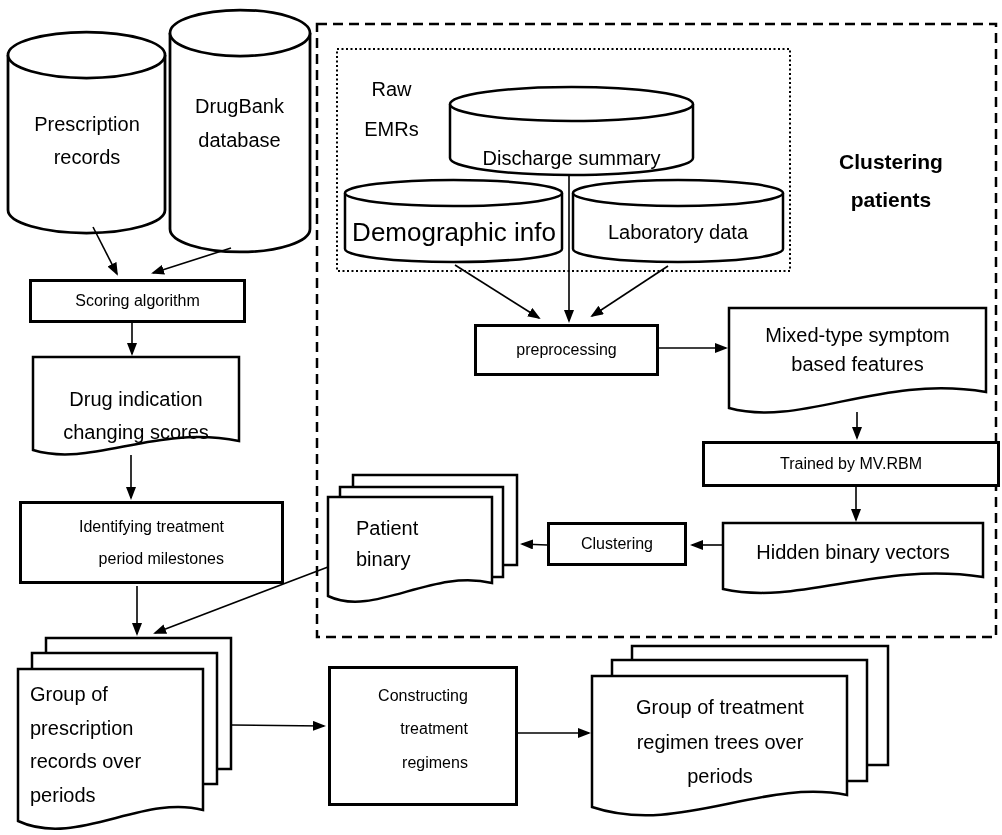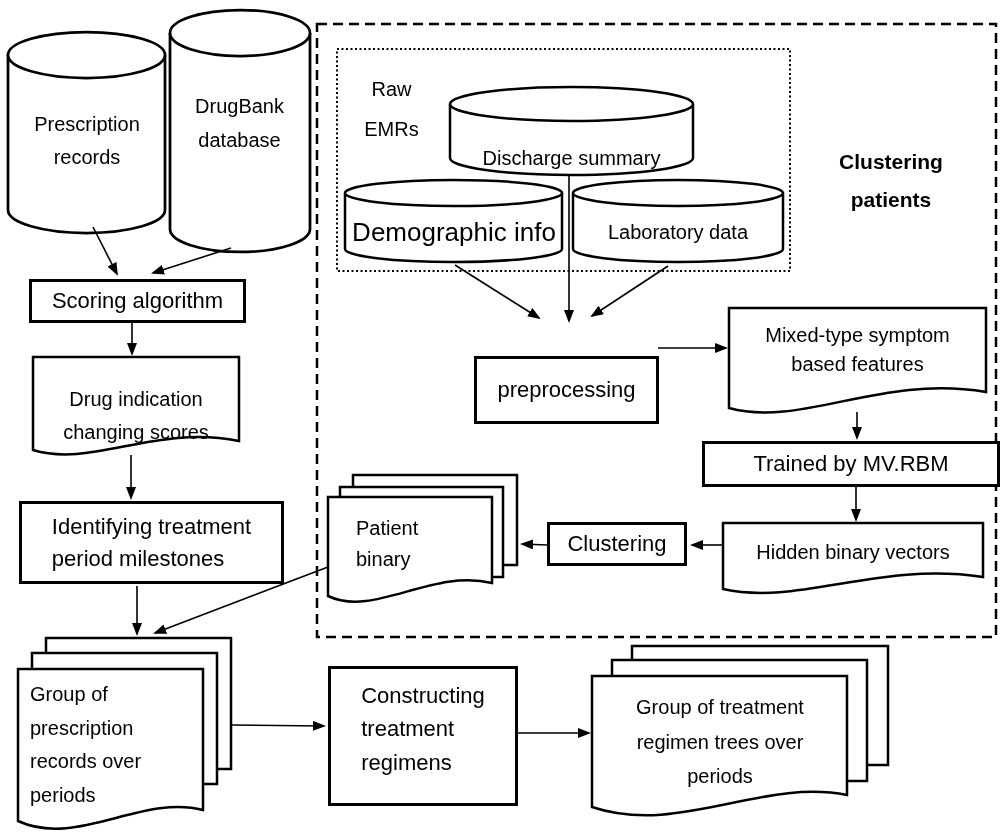--- a/index.html
+++ b/index.html
@@ -8,22 +8,22 @@
     font-family:"Liberation Sans",sans-serif;color:#000;overflow:hidden;
   }
   #shapes{position:absolute;left:0;top:0;}
   .lbl{
     position:absolute;display:flex;align-items:center;justify-content:center;
     text-align:center;white-space:pre-line;font-size:20px;line-height:33px;color:#000;
   }
   .lbl.left{justify-content:flex-start;text-align:left;}
   .box{
     position:absolute;box-sizing:border-box;border:3px solid #000;background:#fff;
-    display:flex;align-items:center;justify-content:center;text-align:left;
-    white-space:pre-line;font-size:22px;line-height:32px;color:#000;
+    display:flex;align-items:center;justify-content:center;text-align:right;
+    white-space:pre-line;font-size:16px;line-height:32px;color:#000;
   }
   .bold{font-weight:bold;font-size:21px;}
 </style>
 </head>
 <body>
 
 <div id="figure">
 
   <svg id="shapes" width="1002" height="835" viewBox="0 0 1002 835">
     <defs>
@@ -97,21 +97,21 @@
       <line x1="857" y1="412" x2="857" y2="438"></line>
       <line x1="856" y1="487" x2="856" y2="520"></line>
       <line x1="723" y1="545" x2="692" y2="545"></line>
       <line x1="547" y1="545" x2="522" y2="544"></line>
     </g>
   </svg>
 
   <div class="box" style="left:29px;top:279px;width:217px;height:44px;">Scoring algorithm</div>
   <div class="box" style="left:6px;top:501px;width:265px;height:83px;margin-left:13px;">Identifying treatment
 period milestones</div>
-  <div class="box" style="left:474px;top:324px;width:185px;height:68px;margin-top:32px;">preprocessing</div>
+  <div class="box" style="left:474px;top:324px;width:185px;height:52px;">preprocessing</div>
   <div class="box" style="left:702px;top:441px;width:298px;height:46px;">Trained by MV.RBM</div>
   <div class="box" style="left:547px;top:522px;width:140px;height:44px;">Clustering</div>
   <div class="box" style="left:328px;top:666px;width:190px;height:140px;line-height:33.5px;padding-bottom:14px;">Constructing
 treatment
 regimens</div>
 
   <div class="lbl" style="left:10px;top:108px;width:154px;height:66px;">Prescription
 records</div>
   <div class="lbl" style="left:172px;top:86px;width:119px;height:74px;line-height:34px;margin-left:8px;">DrugBank
 database</div>

